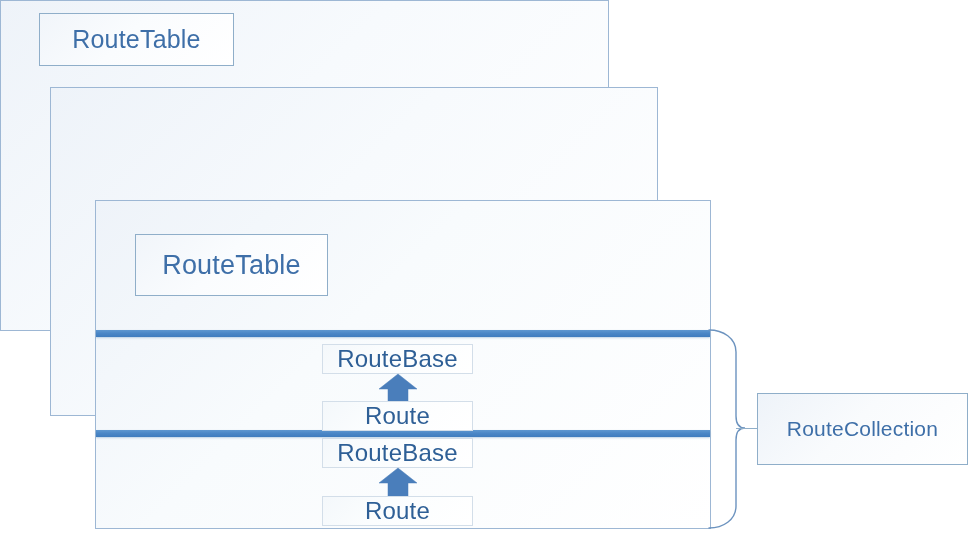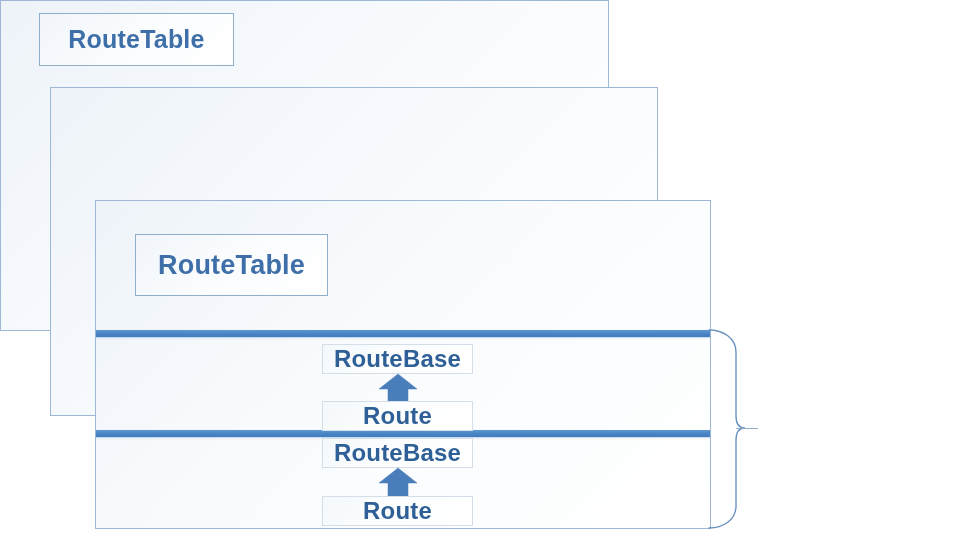--- a/index.html
+++ b/index.html
@@ -7,21 +7,20 @@
     padding: 0;
     background: #ffffff;
   }
   #canvas {
     position: relative;
     width: 972px;
     height: 536px;
     background: #ffffff;
     font-family: "Liberation Sans", sans-serif;
     overflow: hidden;
-    font-weight: bold;
   }
 
   
   .panel {
     position: absolute;
     box-sizing: border-box;
     border: 1px solid #9DB7D4;
     background: linear-gradient(135deg, #eef3f9 0%, #f7fafd 42%, #ffffff 100%);
   }
   .panel-1 { left: 0px;  top: 0px;   width: 609px; height: 331px; }
@@ -162,14 +161,15 @@
   <div class="inner-box ib-route-2">Route</div>
 
   <div class="brace">
     <svg width="40" height="202" viewBox="0 0 40 202" xmlns="http://www.w3.org/2000/svg">
       <path d="M2,2 C16,2 29,10 29,24 L29,88 C29,96 32,100 38,100 C32,100 29,104 29,112 L29,178 C29,192 16,200 2,200" fill="none" stroke="#6C93BF" stroke-width="1.4" stroke-linecap="round"></path>
     </svg>
   </div>
 
   <div class="connector"></div>
 
+  <div class="rc-box">RouteCollection</div>
 
 </div>
 
 </body></html>

